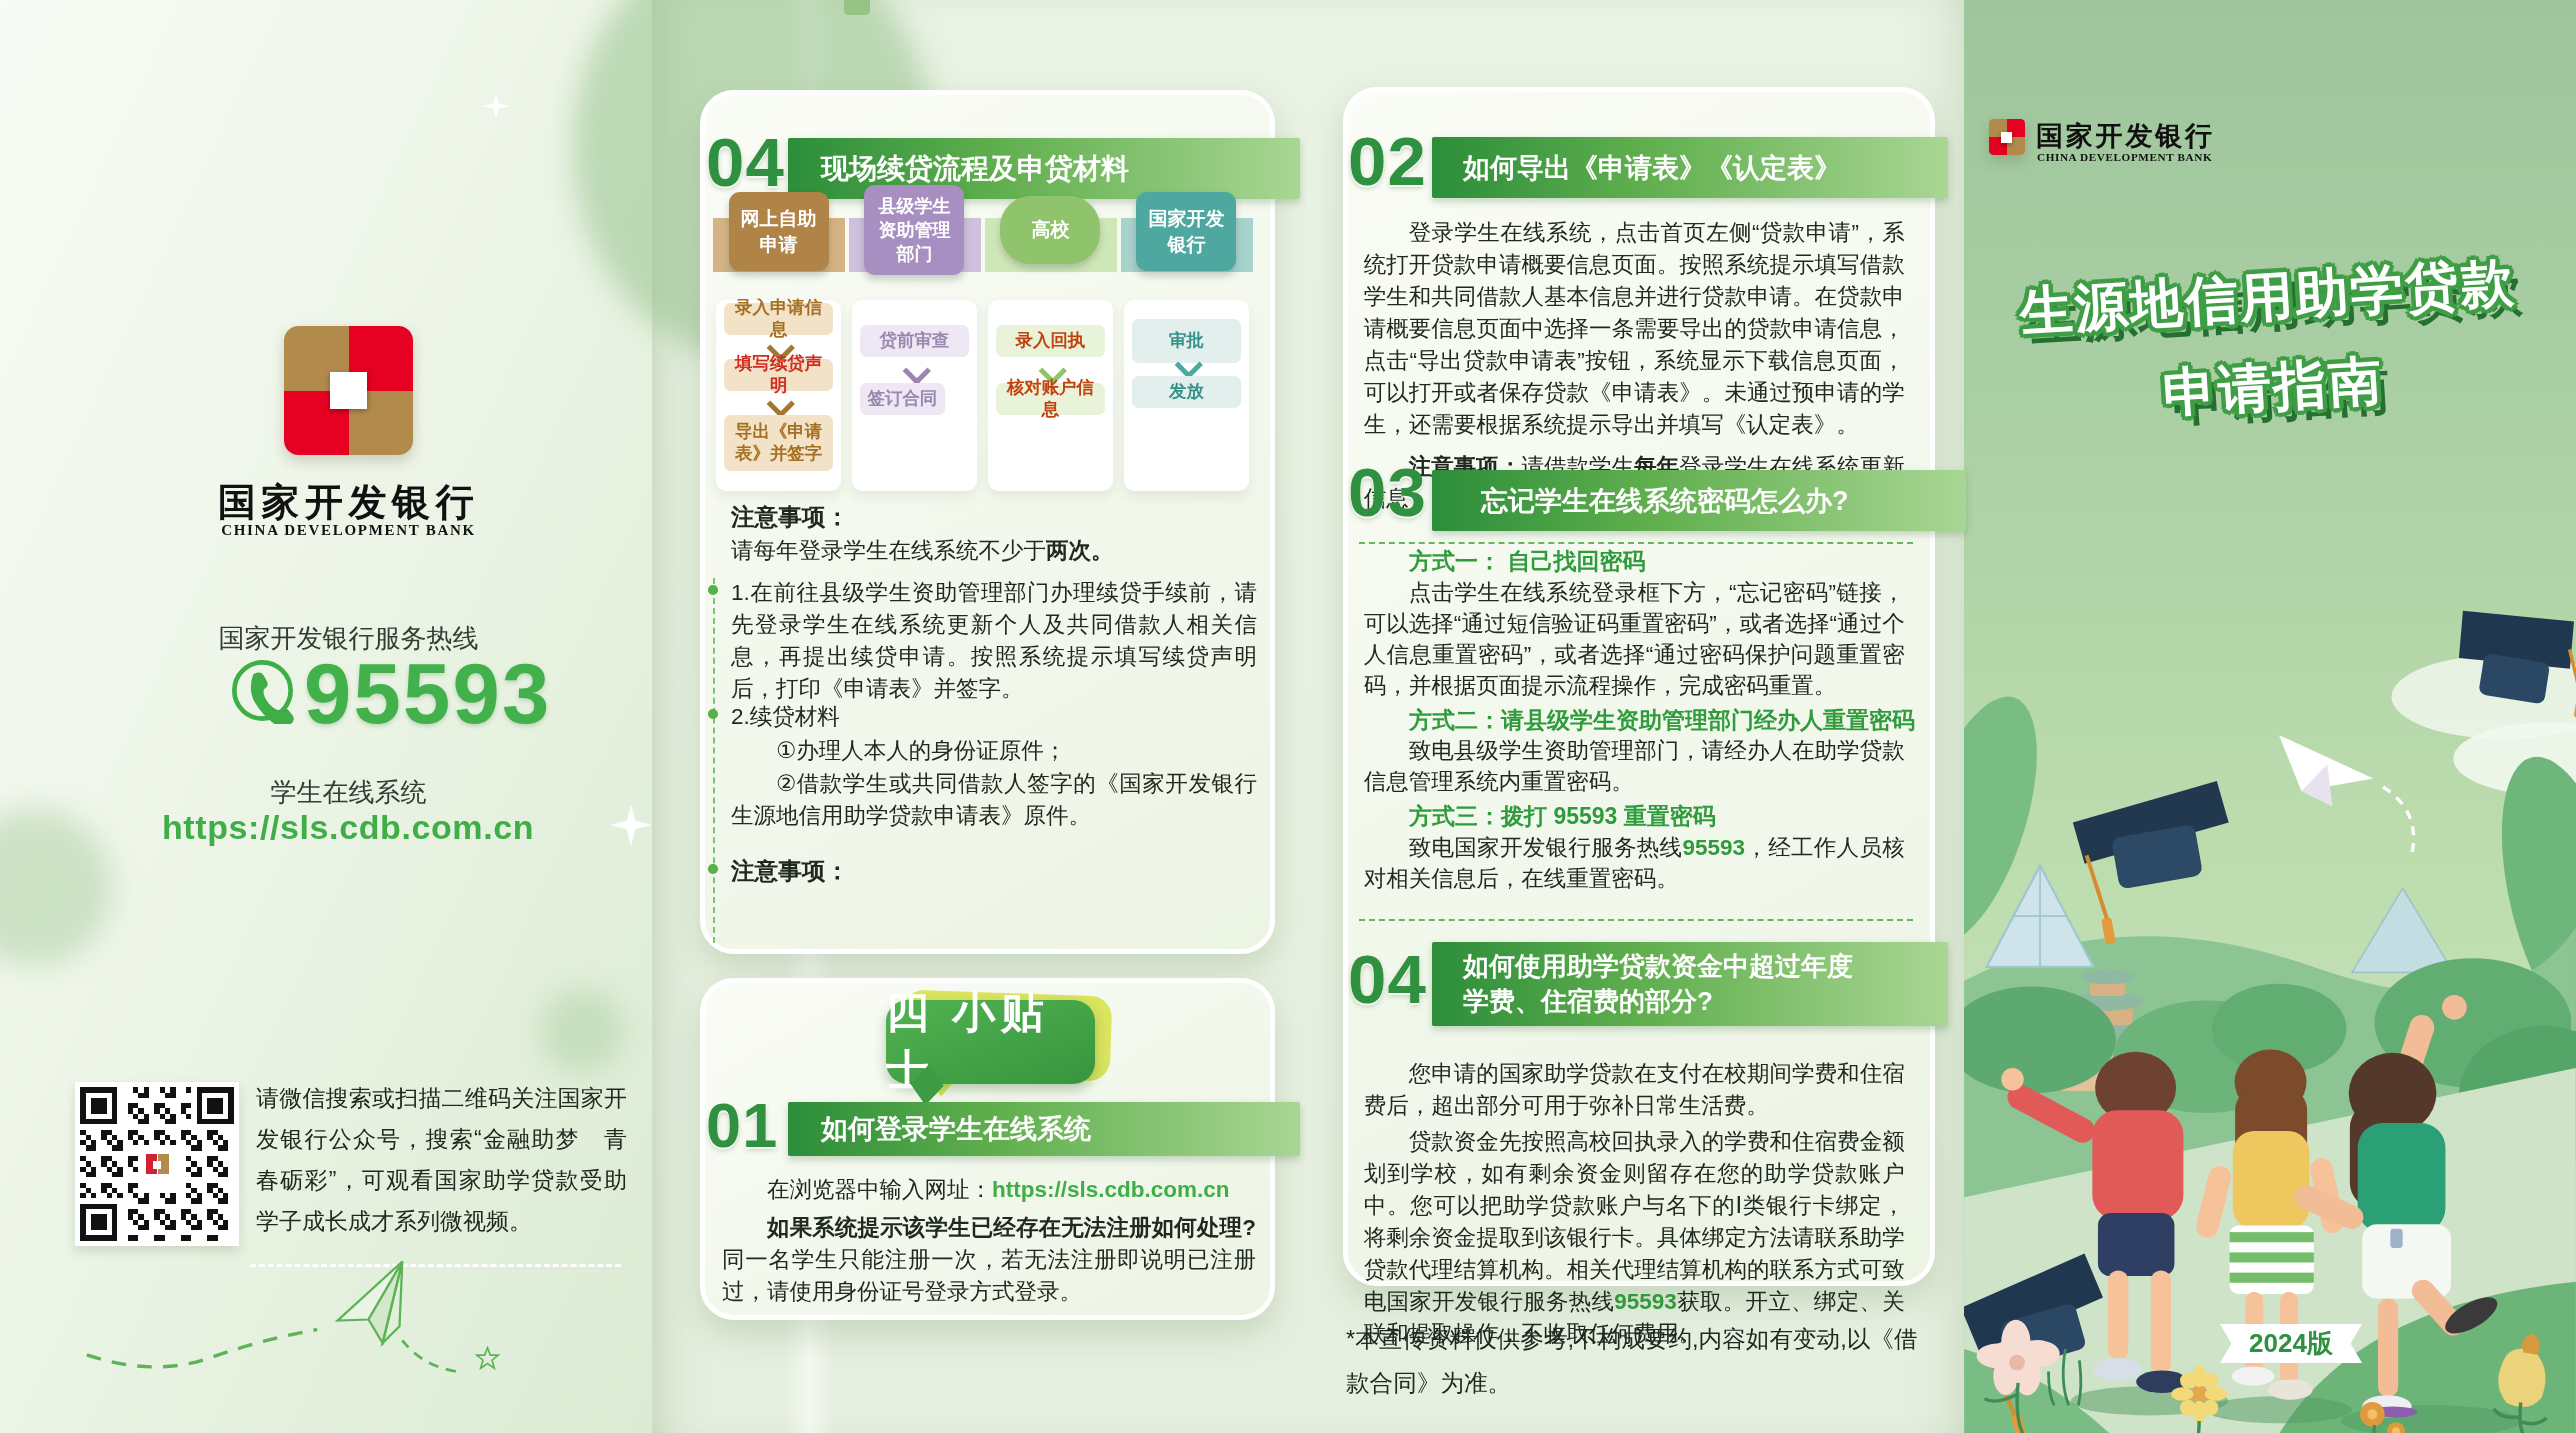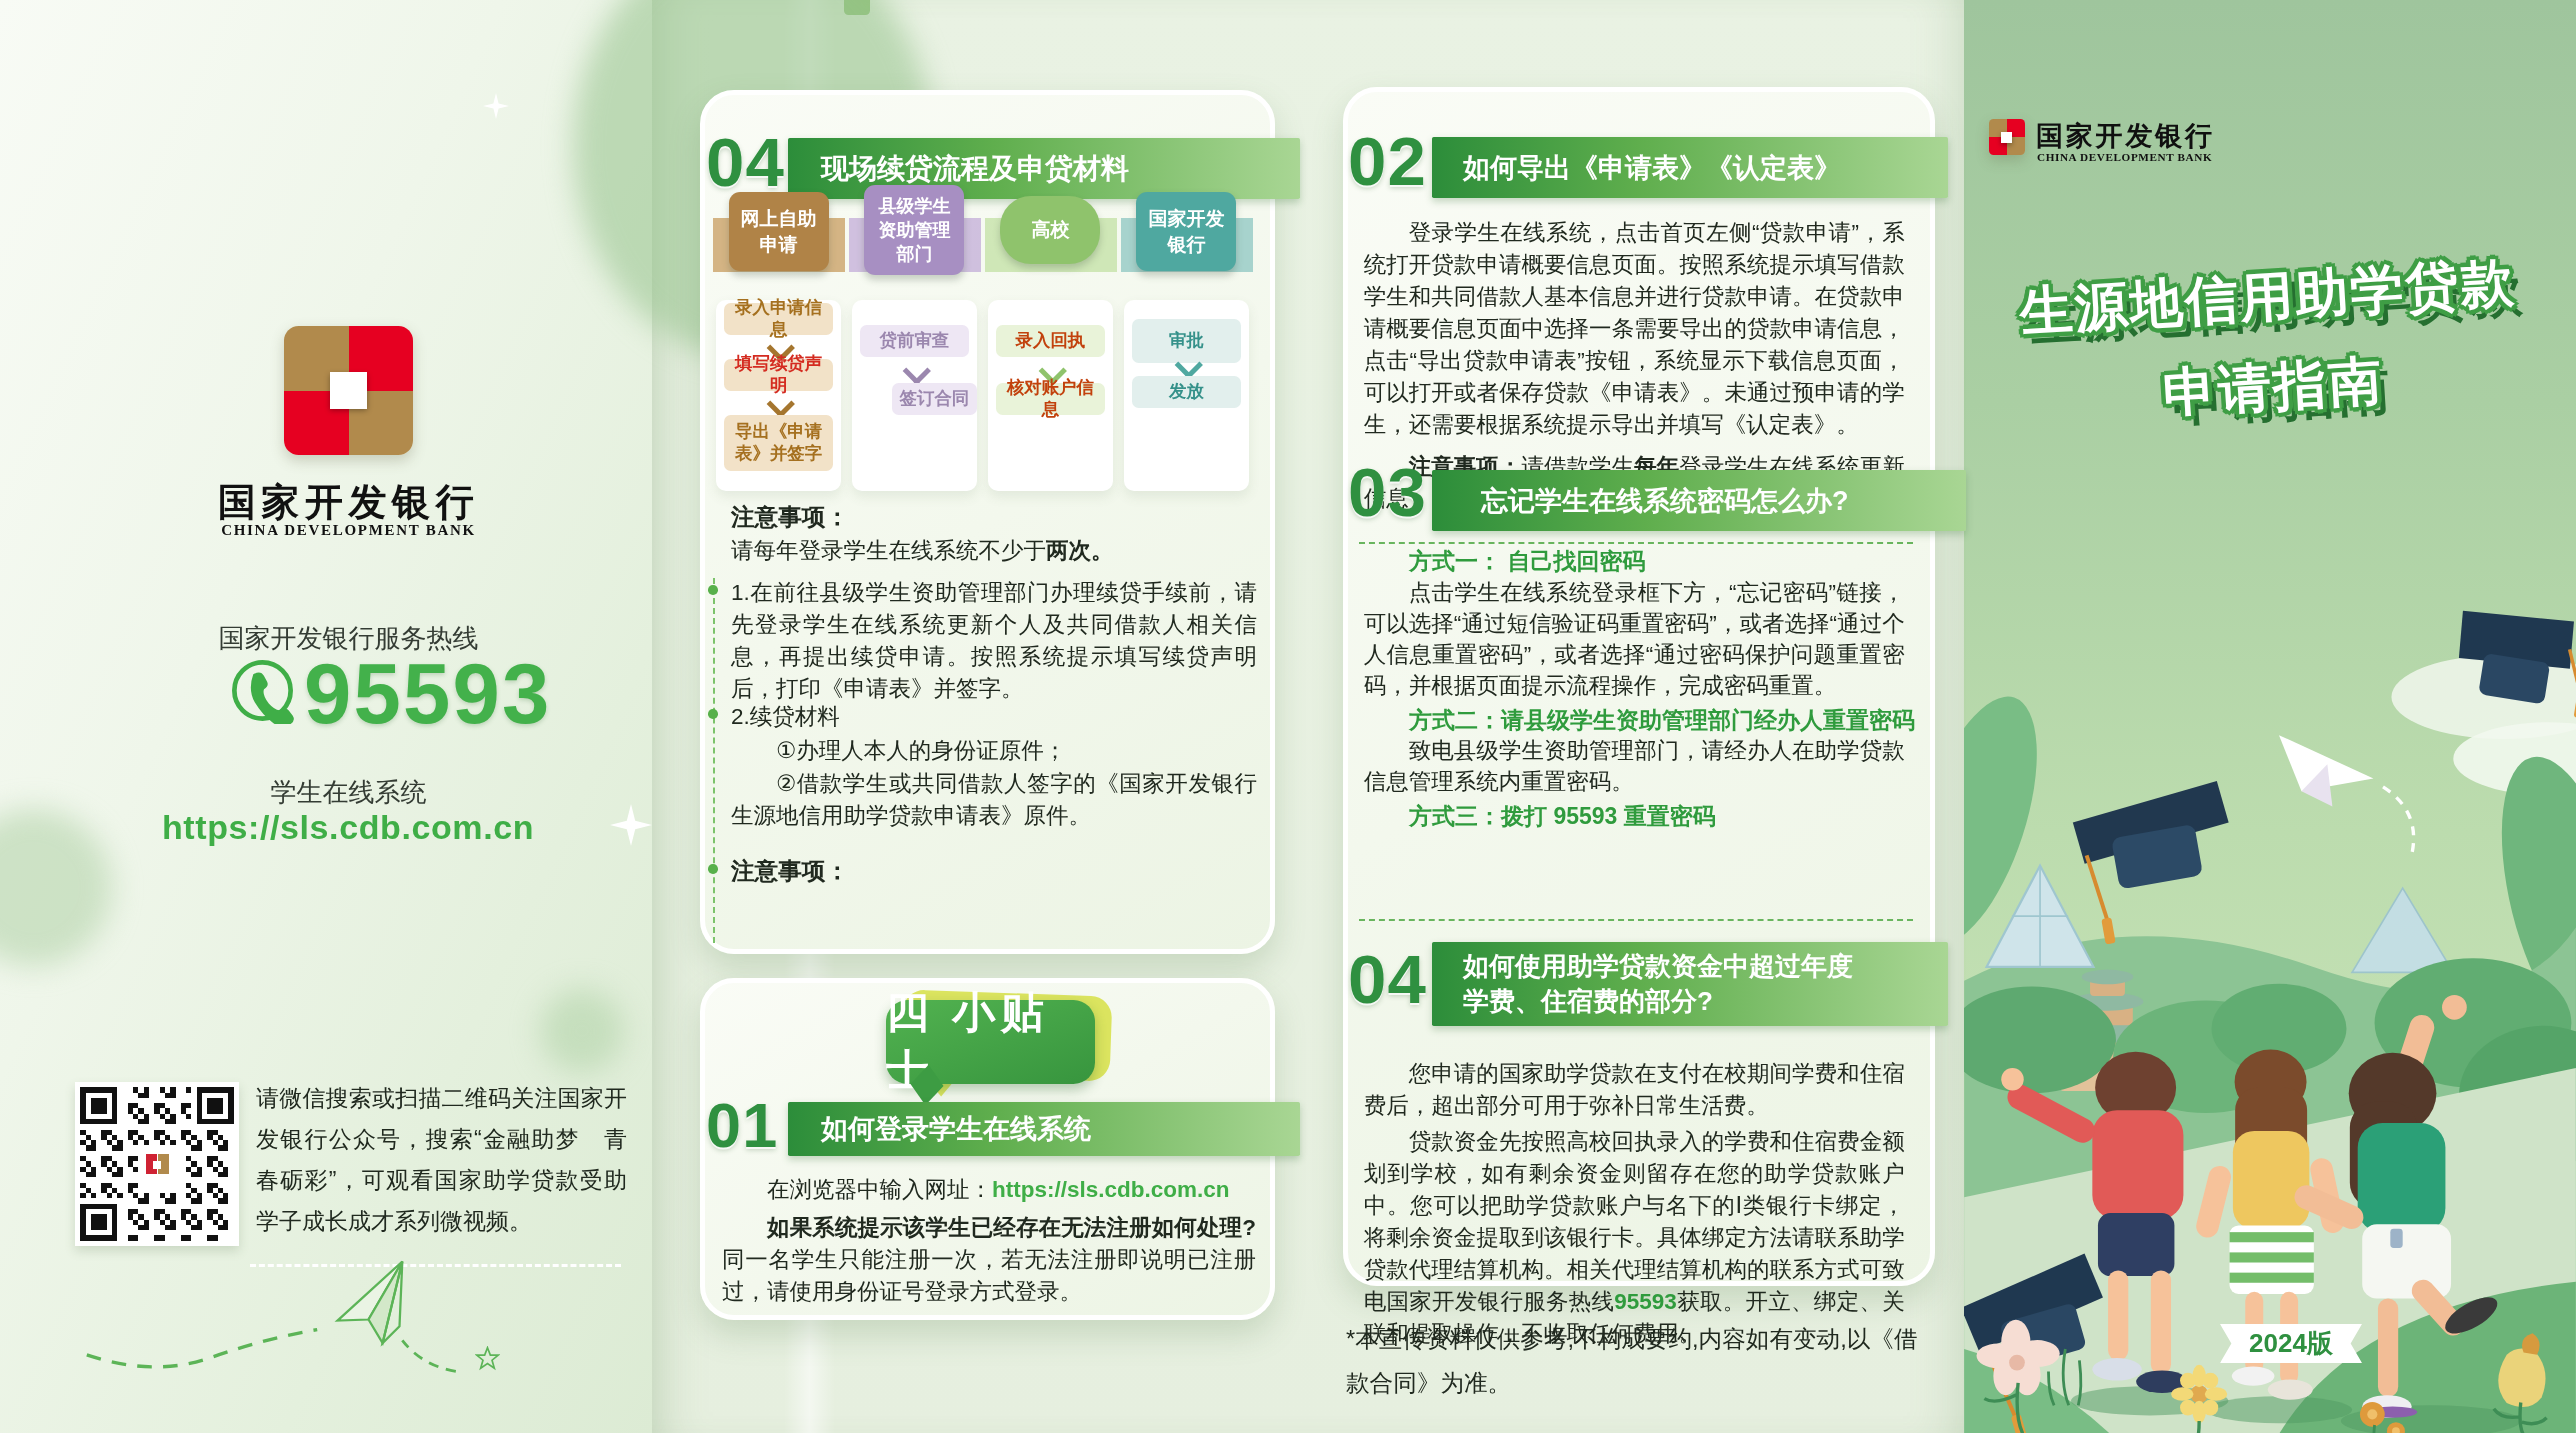--- a/index.html
+++ b/index.html
@@ -354,21 +354,21 @@
       <div class="abs chev" style="left:55px;top:299px;"></div>
       <div class="abs fstep" style="left:7.9px;top:320px;width:109px;height:56px;">导出《申请表》并签字</div>
     </div>
 
     <div class="abs c-pur" style="left:147px;top:0;width:125px;height:100%;">
       <div class="abs fcol-card" style="left:0;top:205px;width:125px;height:191px;"></div>
       <div class="abs fcol-band" style="left:-3.4px;top:123px;width:132px;height:54px;"></div>
       <div class="abs fcol-head" style="left:12.4px;top:90px;width:100px;height:90px;font-size:18px;">县级学生资助管理部门</div>
       <div class="abs fstep" style="left:7.9px;top:230px;width:109px;height:31.5px;">贷前审查</div>
       <div class="abs chev" style="left:55px;top:266px;"></div>
-      <div class="abs fstep" style="left:7.9px;top:288px;width:85px;height:31.5px;margin-left:32px;">签订合同</div>
+      <div class="abs fstep" style="left:7.9px;top:288px;width:85px;height:31.5px;">签订合同</div>
     </div>
 
     <div class="abs c-grn" style="left:283px;top:0;width:125px;height:100%;">
       <div class="abs fcol-card" style="left:0;top:205px;width:125px;height:191px;"></div>
       <div class="abs fcol-band" style="left:-3.4px;top:123px;width:132px;height:54px;"></div>
       <div class="abs fcol-head" style="left:12.4px;top:101px;width:100px;height:68px;font-size:19px;border-radius:31px;">高校</div>
       <div class="abs fstep" style="left:7.9px;top:230px;width:109px;height:31.5px;">录入回执</div>
       <div class="abs chev" style="left:55px;top:266px;"></div>
       <div class="abs fstep" style="left:7.9px;top:288px;width:109px;height:31.5px;">核对账户信息</div>
     </div>
@@ -424,20 +424,23 @@
     </div>
     <div class="abs dashed-div" style="left:11.2px;top:450px;width:554px;"></div>
 
     <div class="abs sec-num" style="left:0px;top:366px;font-size:69px;">03</div>
     <div class="abs sec-bar" style="left:84px;top:378px;width:485px;height:61px;font-size:27px;padding-left:49px;">忘记学生在线系统密码怎么办?</div>
     <div class="abs green-label" style="left:61px;top:454px;">方式一： 自己找回密码</div>
     <div class="abs body-txt indent" style="left:15.7px;top:485px;width:541px;line-height:1.38;">点击学生在线系统登录框下方，“忘记密码”链接，可以选择“通过短信验证码重置密码”，或者选择“通过个人信息重置密码”，或者选择“通过密码保护问题重置密码，并根据页面提示流程操作，完成密码重置。</div>
     <div class="abs green-label" style="left:61px;top:613px;">方式二：请县级学生资助管理部门经办人重置密码</div>
     <div class="abs body-txt indent" style="left:15.7px;top:643px;width:541px;line-height:1.38;">致电县级学生资助管理部门，请经办人在助学贷款信息管理系统内重置密码。</div>
     <div class="abs green-label" style="left:61px;top:709px;">方式三：拨打 95593 重置密码</div>
+    <div class="abs body-txt indent" style="left:15.7px;top:740px;width:541px;line-height:1.38;">
+      <span>致电国家开发银行服务热线</span><span class="green-strong">95593</span><span>，经工作人员核对相关信息后，在线重置密码。</span>
+    </div>
     <div class="abs dashed-div" style="left:11.2px;top:827px;width:554px;"></div>
 
     <div class="abs sec-num" style="left:0px;top:853px;font-size:69px;">04</div>
     <div class="abs sec-bar" style="left:84px;top:850px;width:485px;height:84px;font-size:26px;padding-left:31px;flex-direction:column;align-items:flex-start;justify-content:center;line-height:1.35;">
       <span>如何使用助学贷款资金中超过年度</span>
       <span>学费、住宿费的部分?</span>
     </div>
     <div class="abs body-txt indent" style="left:15.7px;top:966px;width:541px;">您申请的国家助学贷款在支付在校期间学费和住宿费后，超出部分可用于弥补日常生活费。</div>
     <div class="abs body-txt indent" style="left:15.7px;top:1034px;width:541px;">
       <span>贷款资金先按照高校回执录入的学费和住宿费金额划到学校，如有剩余资金则留存在您的助学贷款账户中。您可以把助学贷款账户与名下的Ⅰ类银行卡绑定，将剩余资金提取到该银行卡。具体绑定方法请联系助学贷款代理结算机构。相关代理结算机构的联系方式可致电国家开发银行服务热线</span><span class="green-strong">95593</span><span>获取。开立、绑定、关联和提取操作，不收取任何费用。</span>

